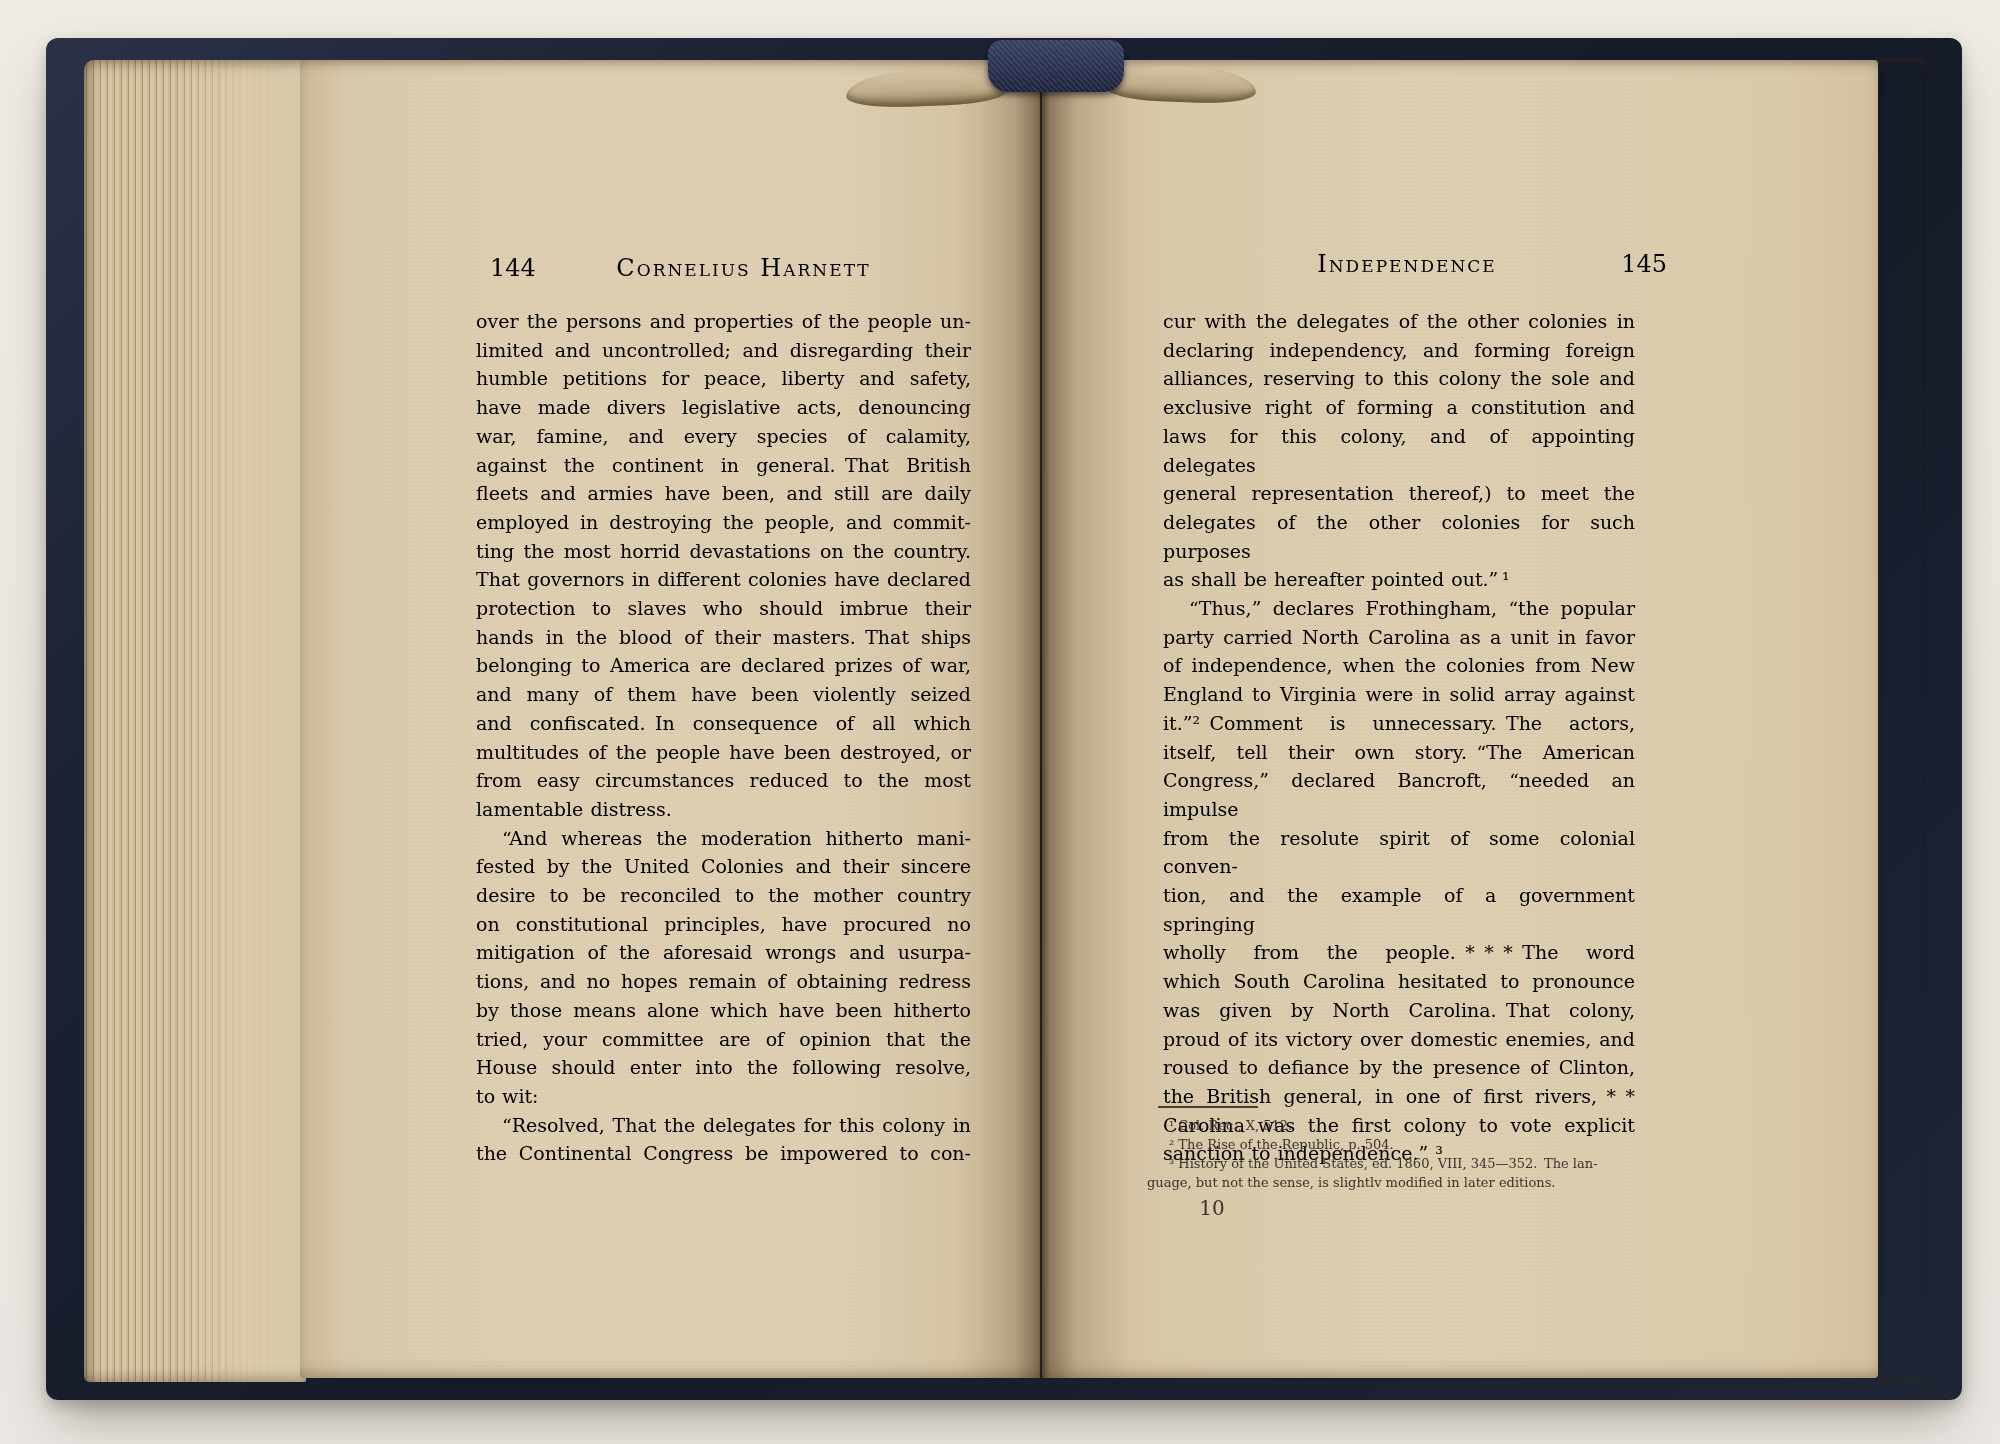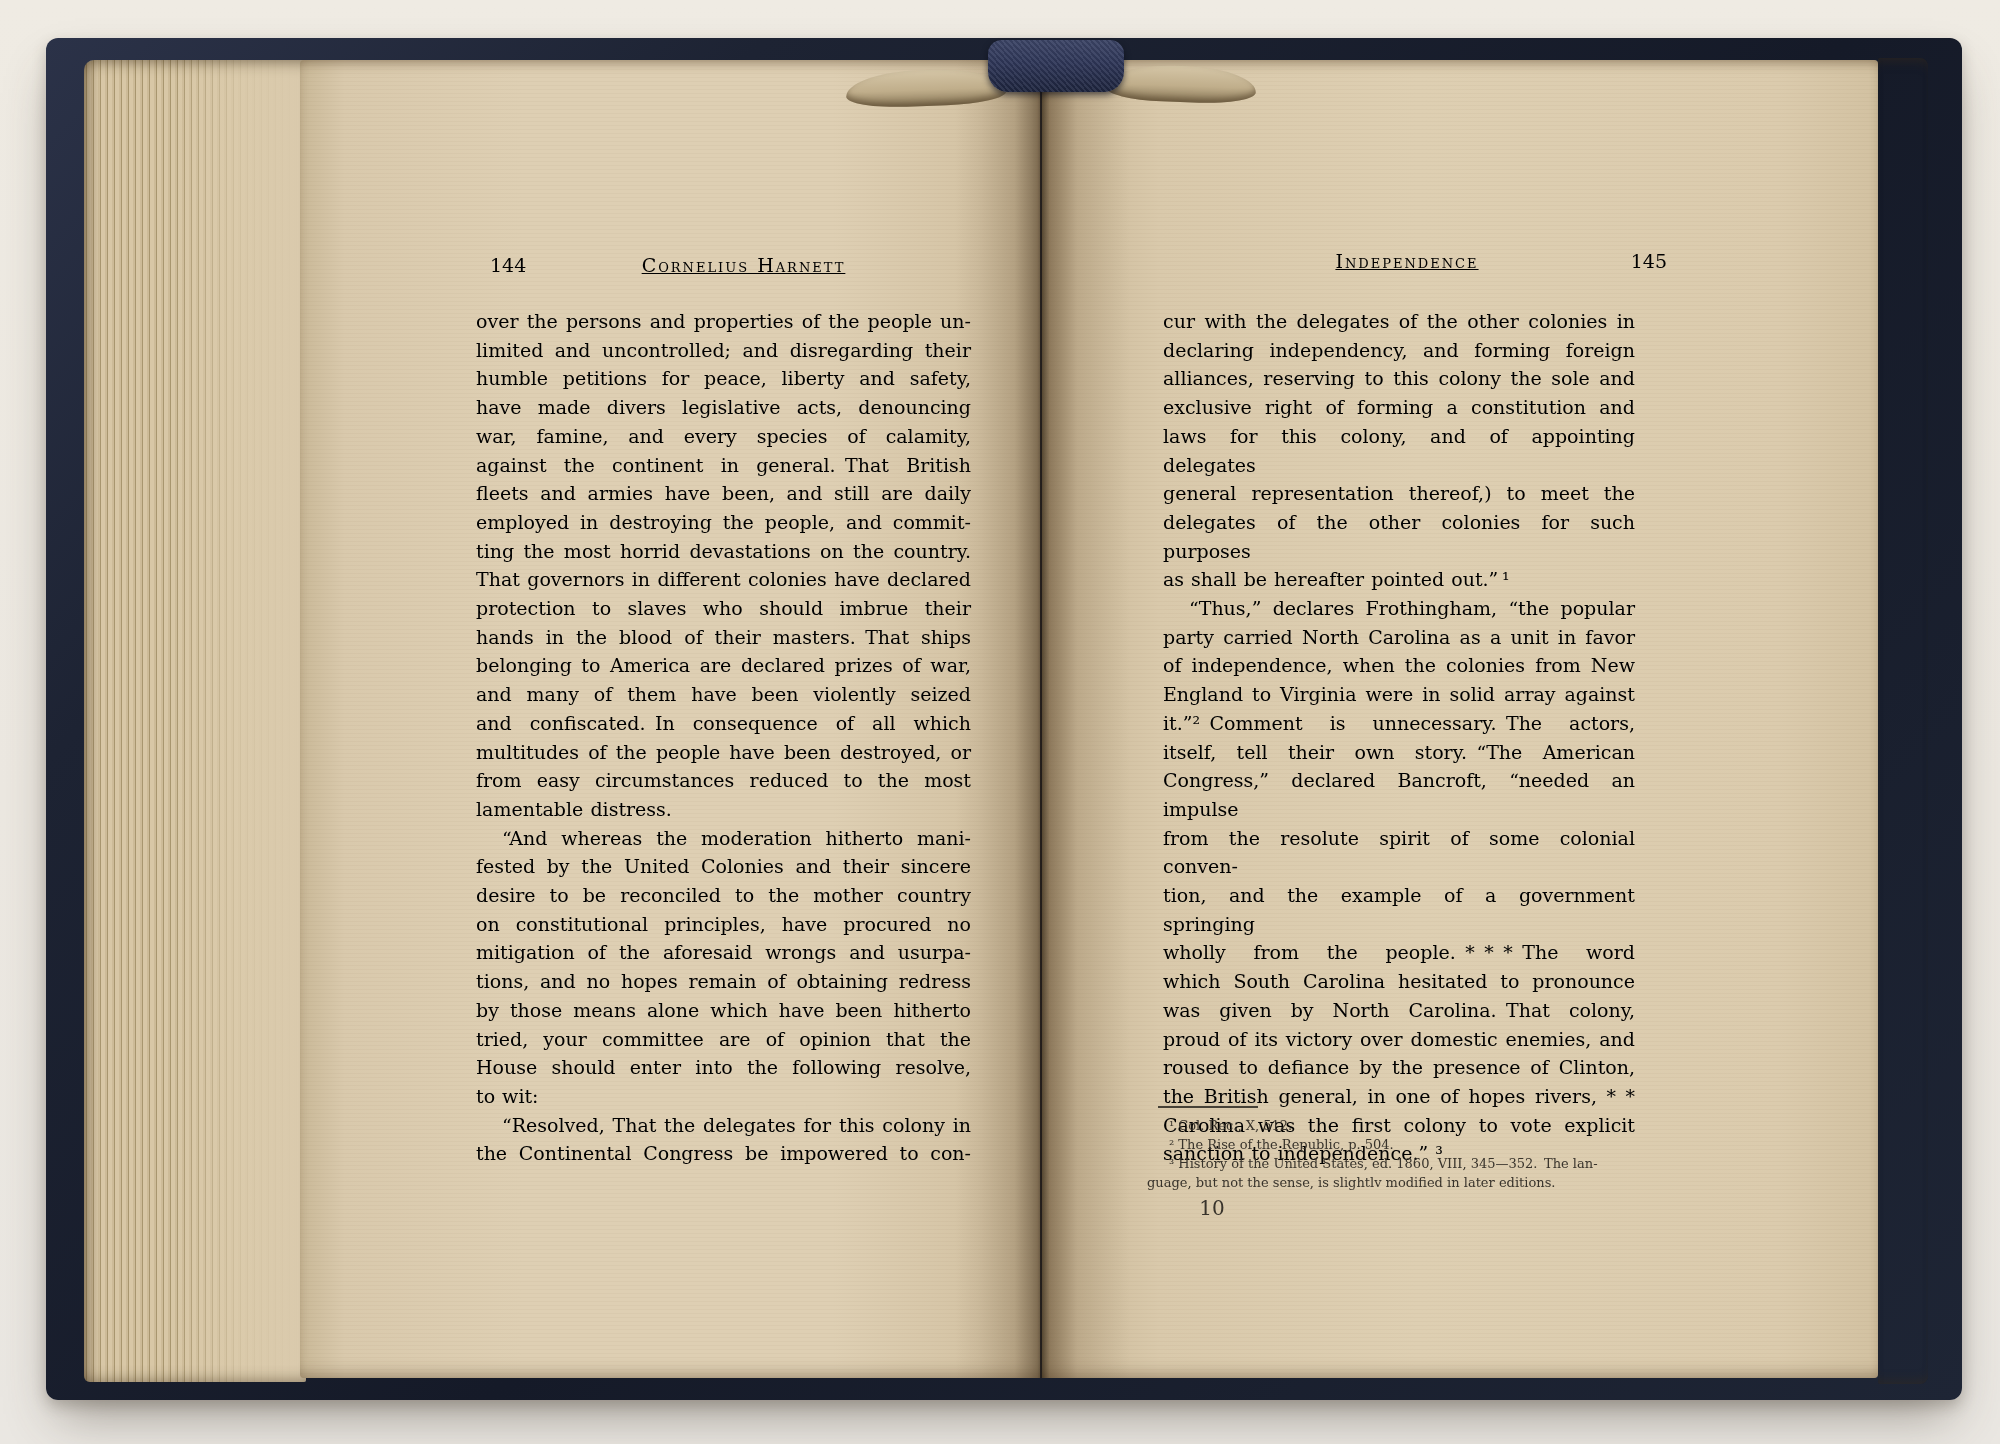--- a/index.html
+++ b/index.html
@@ -69,21 +69,21 @@
       linear-gradient(180deg,#38405f 0%,#2b3251 45%,#1b2138 100%);
     box-shadow:0 3px 6px rgba(10,12,22,.6);
   }
   .curl{
     position:absolute;height:36px;border-radius:55% 55% 45% 45%/80% 80% 40% 40%;
     background:linear-gradient(180deg,#d5c6a7 0%,#c0ae8b 55%,#8d7c5c 100%);
     box-shadow:inset 0 -4px 6px rgba(70,52,30,.5);
   }
   .curl-left{left:800px;top:32px;width:160px;transform:rotate(-2deg);}
   .curl-right{left:1060px;top:28px;width:150px;transform:rotate(2deg);}
-  .header-row{position:absolute;height:26px;font-size:19px;text-decoration:underline;}
+  .header-row{position:absolute;height:26px;font-size:24px;}
   .running{
     display:block;text-align:center;
     font-variant:small-caps;letter-spacing:2px;
   }
   .pageno{position:absolute;top:0;}
   .body-block{position:absolute;}
   .line{
     font-size:19px;line-height:28.7px;
     text-align:justify;text-align-last:justify;
     word-spacing:1px;white-space:normal;
@@ -169,21 +169,21 @@
         <div class="line">it.”² Comment is unnecessary. The actors,</div>
         <div class="line">itself, tell their own story. “The American</div>
         <div class="line">Congress,” declared Bancroft, “needed an impulse</div>
         <div class="line">from the resolute spirit of some colonial conven-</div>
         <div class="line">tion, and the example of a government springing</div>
         <div class="line">wholly from the people. * * * The word</div>
         <div class="line">which South Carolina hesitated to pronounce</div>
         <div class="line">was given by North Carolina. That colony,</div>
         <div class="line">proud of its victory over domestic enemies, and</div>
         <div class="line">roused to defiance by the presence of Clinton,</div>
-        <div class="line">the British general, in one of hopes rivers, * *</div>
+        <div class="line">the British general, in one of first rivers, * *</div>
         <div class="line">Carolina was the first colony to vote explicit</div>
         <div class="line last">sanction to independence.” ³</div>
       </div>
 
     <div class="fn-rule" style="left:116px;top:1046px;"></div>
 
     <div class="body-block" style="left:105px;top:1056px;width:480px;">
         <div class="fn-line indent">¹ Col. Rec., X, 512.</div>
         <div class="fn-line indent">² The Rise of the Republic, p. 504.</div>
         <div class="fn-line indent">³ History of the United States, ed. 1860, VIII, 345—352. The lan-</div>

